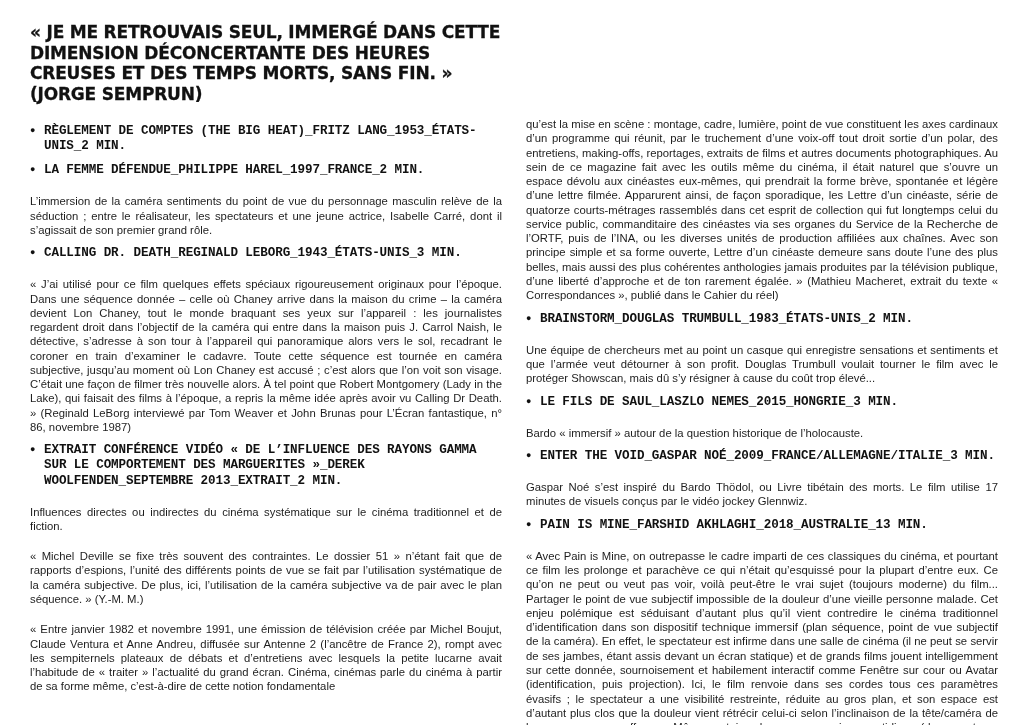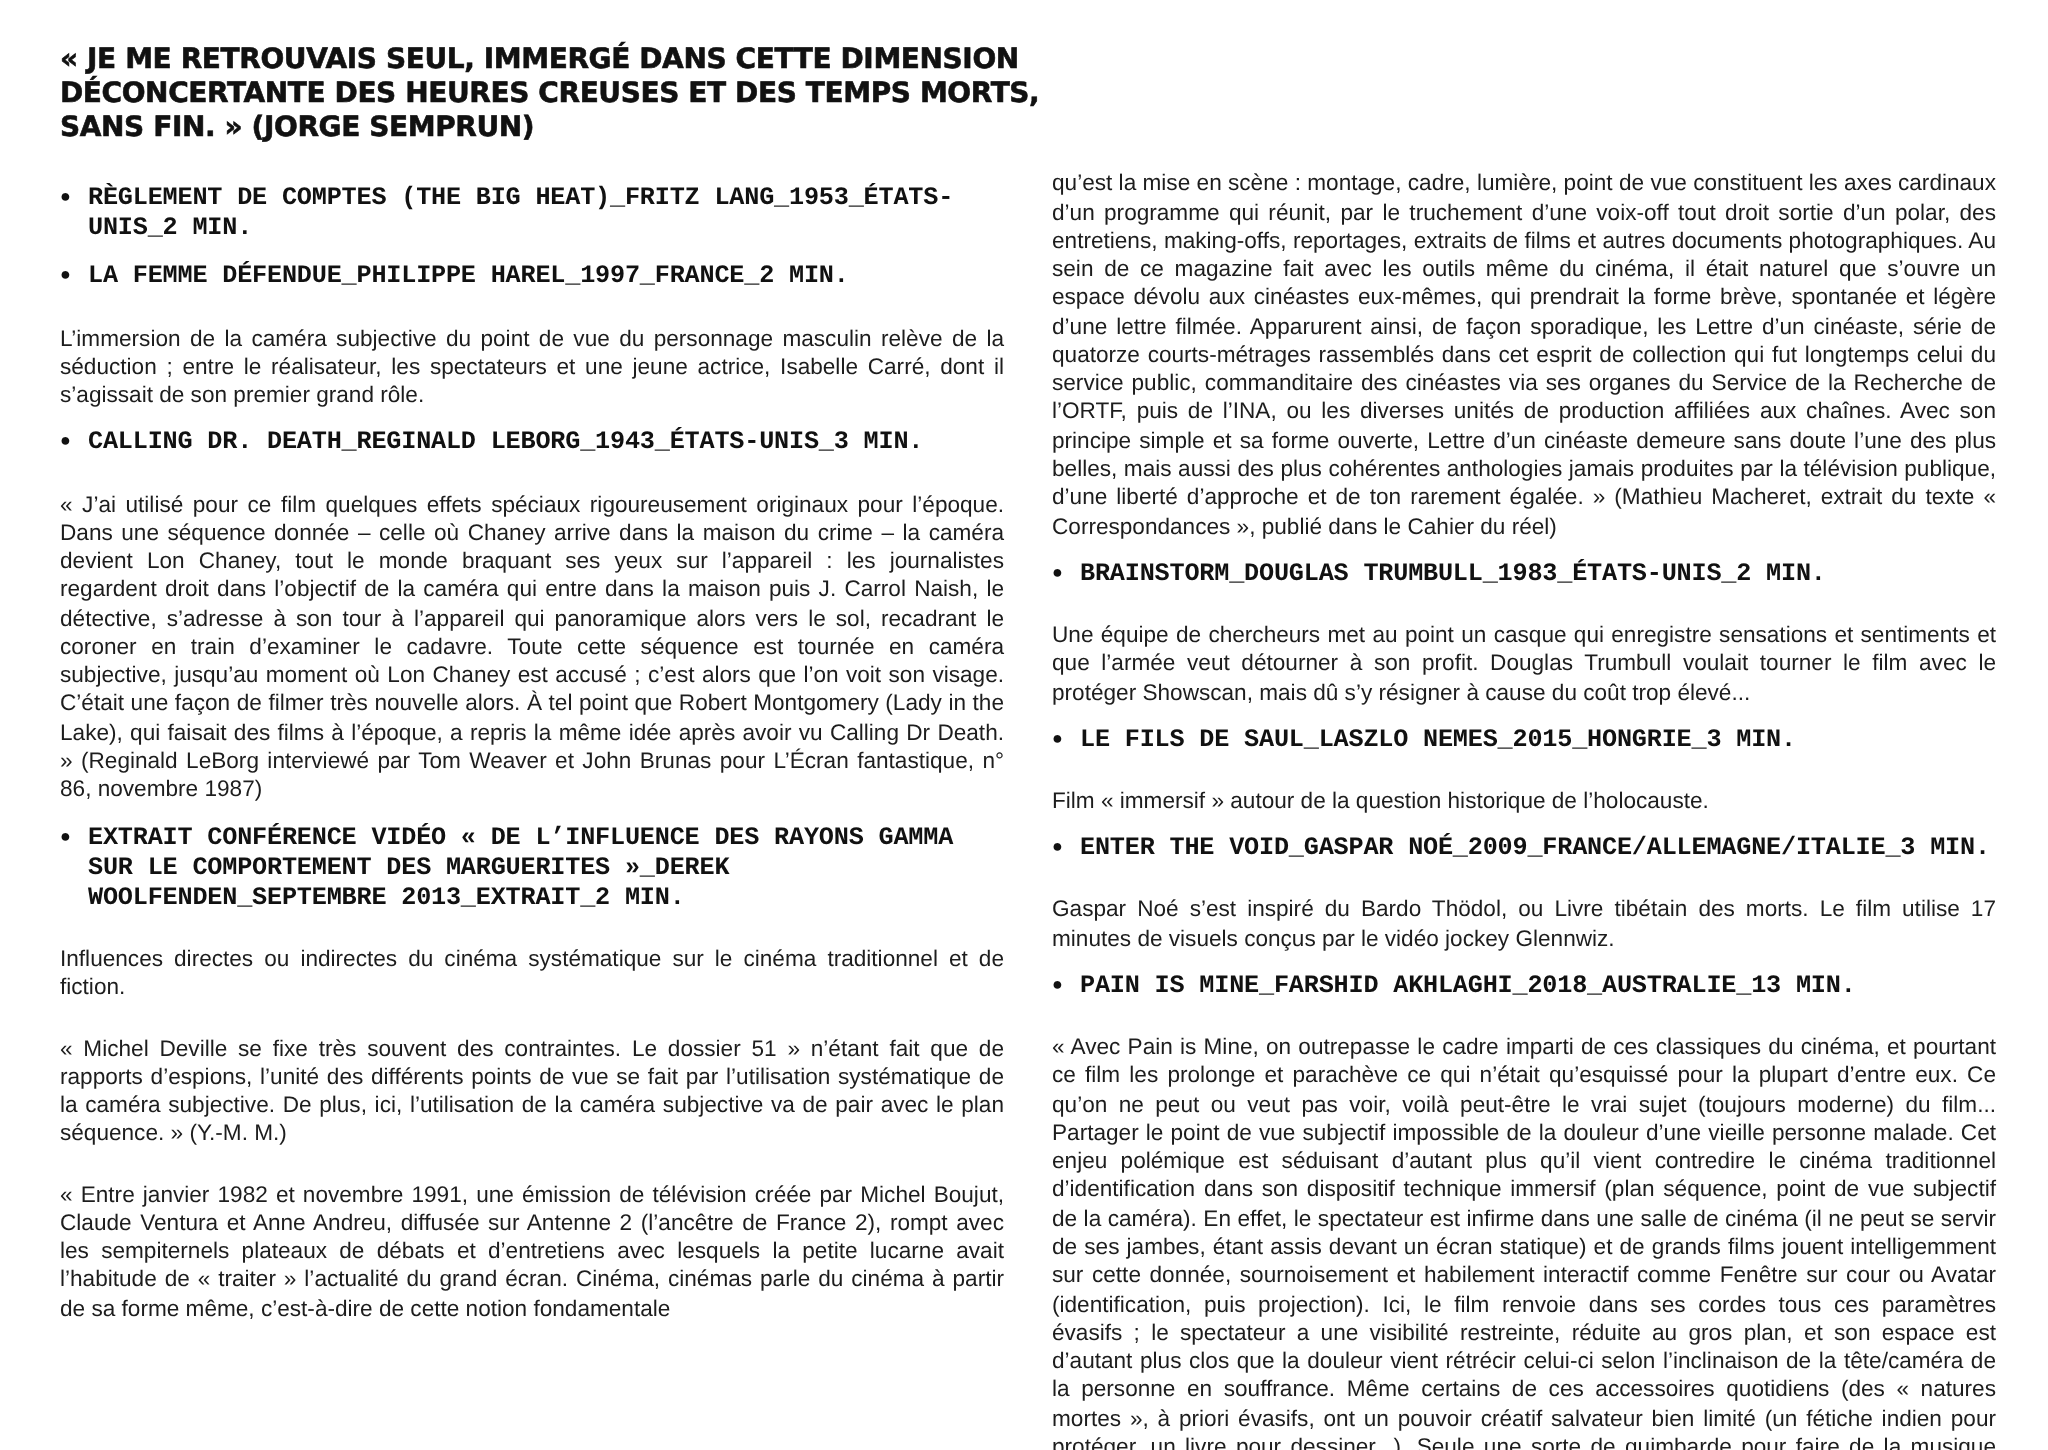--- a/index.html
+++ b/index.html
@@ -17,21 +17,21 @@
   }
   .page {
     width: 1024px;
     height: 725px;
     padding: 22px 26px 10px 30px;
     position: relative;
   }
   .headline {
     font-family: "DejaVu Sans", sans-serif;
     font-weight: bold;
-    font-size: 14px;
+    font-size: 17px;
     line-height: 1.22;
     letter-spacing: -0.2px;
     text-transform: uppercase;
     width: 490px;
     margin: 0 0 10px 0;
     -webkit-text-stroke: 0.3px #111;
     color: #111;
   }
   .columns {
     display: flex;
@@ -83,21 +83,21 @@
 
   <h1 class="headline">« JE ME RETROUVAIS SEUL, IMMERGÉ DANS CETTE DIMENSION DÉCONCERTANTE DES HEURES CREUSES ET DES TEMPS MORTS, SANS FIN. » (JORGE SEMPRUN)</h1>
 
   <div class="columns">
 
     <div class="col col-left">
 
       <div class="entry-title">RÈGLEMENT DE COMPTES (THE BIG HEAT)_FRITZ LANG_1953_ÉTATS-UNIS_2 MIN.</div>
 
       <div class="entry-title">LA FEMME DÉFENDUE_PHILIPPE HAREL_1997_FRANCE_2 MIN.</div>
-      <p class="body-text">L’immersion de la caméra subjective du point de vue du personnage masculin relève de la séduction ; entre le réalisateur, les spectateurs et une jeune actrice, Isabelle Carré, dont il s’agissait de son premier grand rôle.</p>
+      <p class="body-text">L’immersion de la caméra sentiments du point de vue du personnage masculin relève de la séduction ; entre le réalisateur, les spectateurs et une jeune actrice, Isabelle Carré, dont il s’agissait de son premier grand rôle.</p>
 
       <div class="entry-title">CALLING DR. DEATH_REGINALD LeBORG_1943_ÉTATS-UNIS_3 MIN.</div>
       <p class="body-text">« J’ai utilisé pour ce film quelques effets spéciaux rigoureusement originaux pour l’époque. Dans une séquence donnée – celle où Chaney arrive dans la maison du crime – la caméra devient Lon Chaney, tout le monde braquant ses yeux sur l’appareil : les journalistes regardent droit dans l’objectif de la caméra qui entre dans la maison puis J. Carrol Naish, le détective, s’adresse à son tour à l’appareil qui panoramique alors vers le sol, recadrant le coroner en train d’examiner le cadavre. Toute cette séquence est tournée en caméra subjective, jusqu’au moment où Lon Chaney est accusé ; c’est alors que l’on voit son visage. C’était une façon de filmer très nouvelle alors. À tel point que Robert Montgomery (Lady in the Lake), qui faisait des films à l’époque, a repris la même idée après avoir vu Calling Dr Death. » (Reginald LeBorg interviewé par Tom Weaver et John Brunas pour L’Écran fantastique, n° 86, novembre 1987)</p>
 
       <div class="entry-title">EXTRAIT CONFÉRENCE VIDÉO « DE L’INFLUENCE DES RAYONS GAMMA SUR LE COMPORTEMENT DES MARGUERITES »_DEREK WOOLFENDEN_SEPTEMBRE 2013_EXTRAIT_2 MIN.</div>
       <p class="body-text">Influences directes ou indirectes du cinéma systématique sur le cinéma traditionnel et de fiction.</p>
 
       <p class="body-text">« Michel Deville se fixe très souvent des contraintes. Le dossier 51 » n’étant fait que de rapports d’espions, l’unité des différents points de vue se fait par l’utilisation systématique de la caméra subjective. De plus, ici, l’utilisation de la caméra subjective va de pair avec le plan séquence. » (Y.-M. M.)</p>
 
       <p class="body-text tight">« Entre janvier 1982 et novembre 1991, une émission de télévision créée par Michel Boujut, Claude Ventura et Anne Andreu, diffusée sur Antenne 2 (l’ancêtre de France 2), rompt avec les sempiternels plateaux de débats et d’entretiens avec lesquels la petite lucarne avait l’habitude de « traiter » l’actualité du grand écran. Cinéma, cinémas parle du cinéma à partir de sa forme même, c’est-à-dire de cette notion fondamentale</p>
@@ -105,21 +105,21 @@
     </div>
 
     <div class="col col-right">
 
       <p class="body-text right-intro">qu’est la mise en scène : montage, cadre, lumière, point de vue constituent les axes cardinaux d’un programme qui réunit, par le truchement d’une voix-off tout droit sortie d’un polar, des entretiens, making-offs, reportages, extraits de films et autres documents photographiques. Au sein de ce magazine fait avec les outils même du cinéma, il était naturel que s’ouvre un espace dévolu aux cinéastes eux-mêmes, qui prendrait la forme brève, spontanée et légère d’une lettre filmée. Apparurent ainsi, de façon sporadique, les Lettre d’un cinéaste, série de quatorze courts-métrages rassemblés dans cet esprit de collection qui fut longtemps celui du service public, commanditaire des cinéastes via ses organes du Service de la Recherche de l’ORTF, puis de l’INA, ou les diverses unités de production affiliées aux chaînes. Avec son principe simple et sa forme ouverte, Lettre d’un cinéaste demeure sans doute l’une des plus belles, mais aussi des plus cohérentes anthologies jamais produites par la télévision publique, d’une liberté d’approche et de ton rarement égalée. » (Mathieu Macheret, extrait du texte « Correspondances », publié dans le Cahier du réel)</p>
 
       <div class="entry-title">BRAINSTORM_DOUGLAS TRUMBULL_1983_ÉTATS-UNIS_2 MIN.</div>
       <p class="body-text">Une équipe de chercheurs met au point un casque qui enregistre sensations et sentiments et que l’armée veut détourner à son profit. Douglas Trumbull voulait tourner le film avec le protéger Showscan, mais dû s’y résigner à cause du coût trop élevé...</p>
 
       <div class="entry-title">LE FILS DE SAUL_LASZLO NEMES_2015_HONGRIE_3 MIN.</div>
-      <p class="body-text">Film « immersif » autour de la question historique de l’holocauste.</p>
+      <p class="body-text">Bardo « immersif » autour de la question historique de l’holocauste.</p>
 
       <div class="entry-title">ENTER THE VOID_GASPAR NOÉ_2009_FRANCE/ALLEMAGNE/ITALIE_3 MIN.</div>
       <p class="body-text">Gaspar Noé s’est inspiré du Bardo Thödol, ou Livre tibétain des morts. Le film utilise 17 minutes de visuels conçus par le vidéo jockey Glennwiz.</p>
 
       <div class="entry-title">PAIN IS MINE_FARSHID AKHLAGHI_2018_AUSTRALIE_13 MIN.</div>
       <p class="body-text tight">« Avec Pain is Mine, on outrepasse le cadre imparti de ces classiques du cinéma, et pourtant ce film les prolonge et parachève ce qui n’était qu’esquissé pour la plupart d’entre eux. Ce qu’on ne peut ou veut pas voir, voilà peut-être le vrai sujet (toujours moderne) du film... Partager le point de vue subjectif impossible de la douleur d’une vieille personne malade. Cet enjeu polémique est séduisant d’autant plus qu’il vient contredire le cinéma traditionnel d’identification dans son dispositif technique immersif (plan séquence, point de vue subjectif de la caméra). En effet, le spectateur est infirme dans une salle de cinéma (il ne peut se servir de ses jambes, étant assis devant un écran statique) et de grands films jouent intelligemment sur cette donnée, sournoisement et habilement interactif comme Fenêtre sur cour ou Avatar (identification, puis projection). Ici, le film renvoie dans ses cordes tous ces paramètres évasifs ; le spectateur a une visibilité restreinte, réduite au gros plan, et son espace est d’autant plus clos que la douleur vient rétrécir celui-ci selon l’inclinaison de la tête/caméra de la personne en souffrance. Même certains de ces accessoires quotidiens (des « natures mortes », à priori évasifs, ont un pouvoir créatif salvateur bien limité (un fétiche indien pour protéger, un livre pour dessiner...). Seule une sorte de guimbarde pour faire de la musique permet d’avoir un effet diversif à la douleur (selon les dires de la « patiente ») et obstrue le champ de la caméra, occultant tout ce qui était visible jusque-là, à l’exception de ces vieilles mains grattant harmonieusement ses cordes. Enfin, le dernier âge rejoint les premiers âges de l’enfant qui apprend à marcher... Dispositif narratif et technique simple, mais terrible dans tout ce qu’il sous-tend de signifiant : une voix qui devient un corps se dépliant puis marchant difficilement</p>
 
     </div>
 
   </div>

